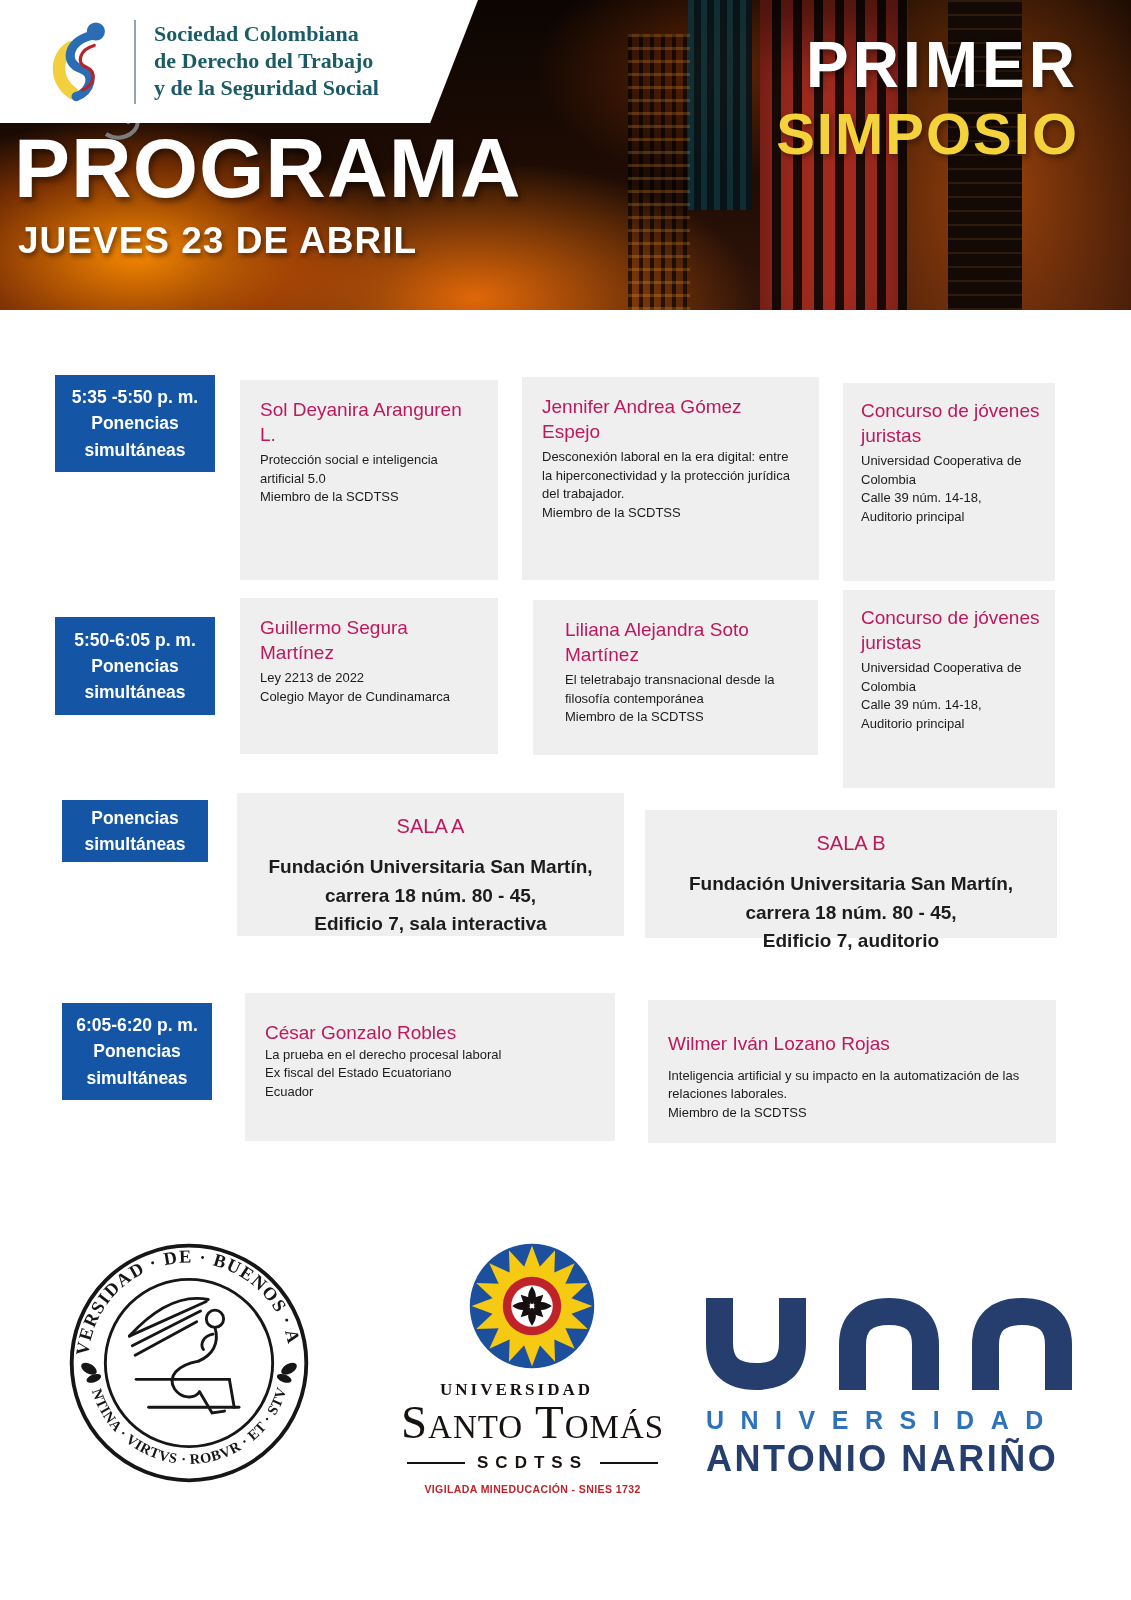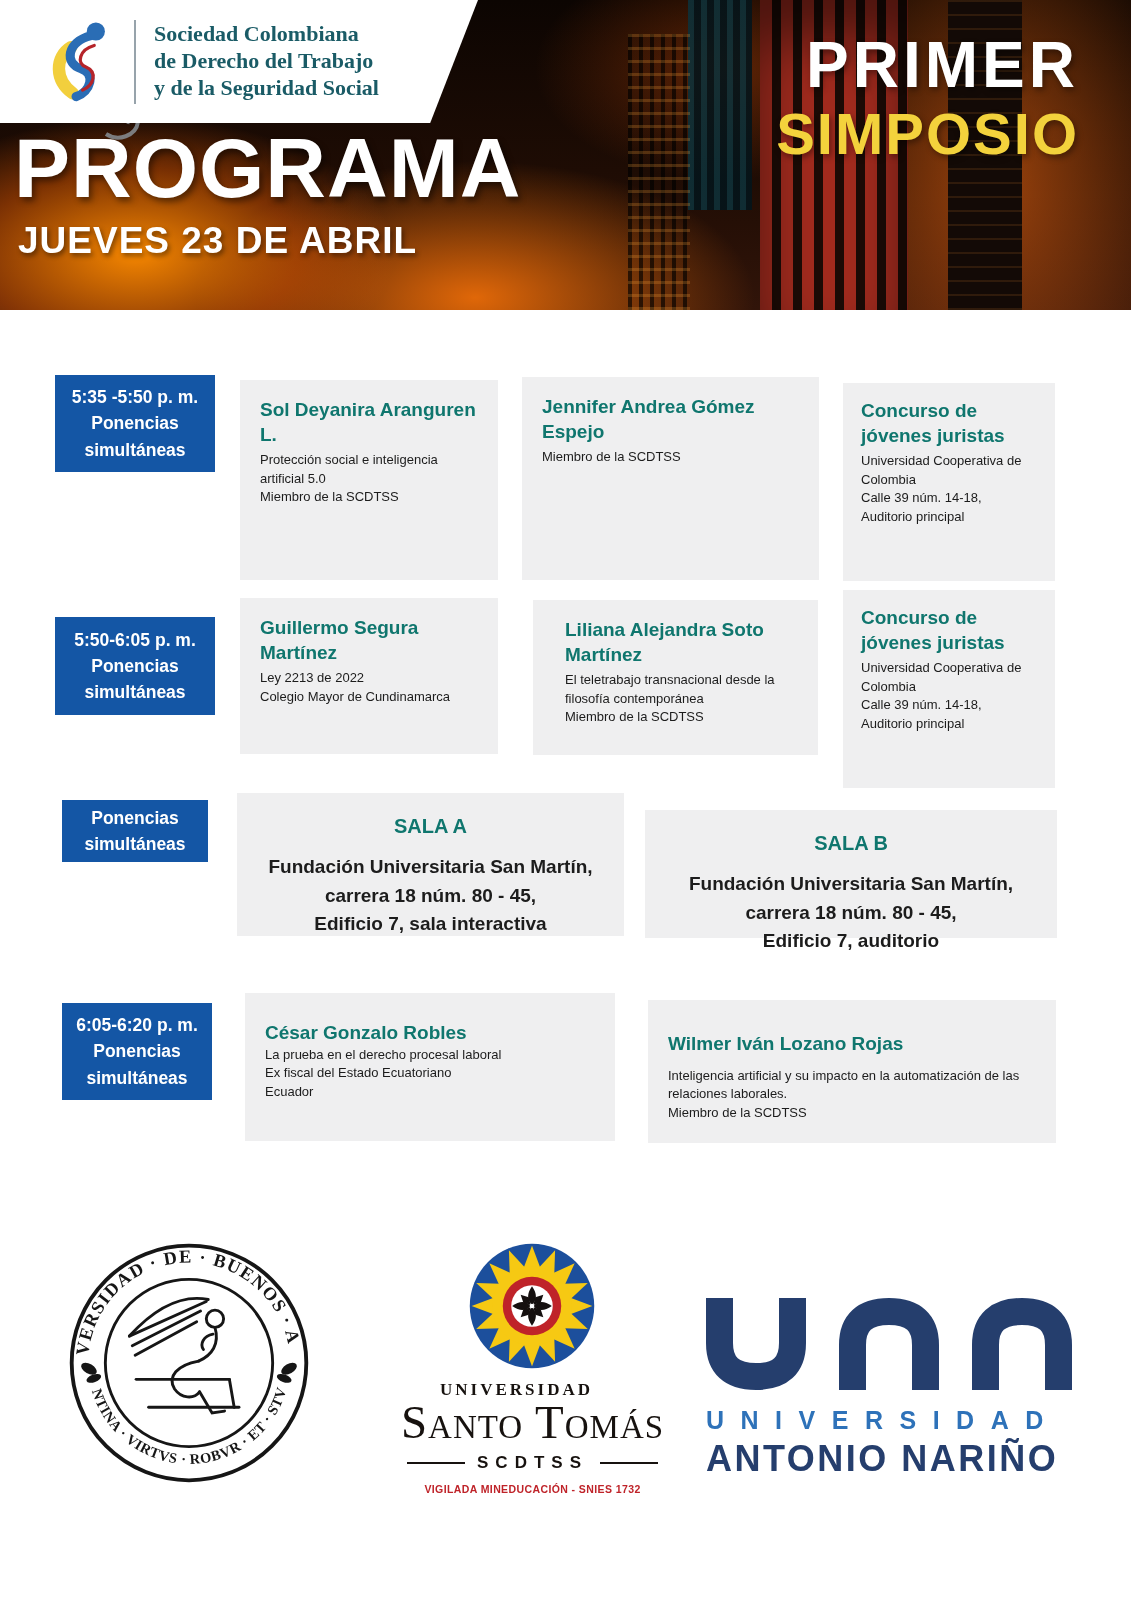--- a/index.html
+++ b/index.html
@@ -44,21 +44,21 @@
   .title-primer{position:absolute;right:52px;top:28px;z-index:4;color:#fff;
     font-size:64px;font-weight:700;letter-spacing:4px;text-shadow:2px 3px 6px rgba(0,0,0,.4);}
   .title-simposio{position:absolute;right:52px;top:100px;z-index:4;color:#f3d23c;
     font-size:58px;font-weight:800;letter-spacing:2px;text-shadow:2px 3px 6px rgba(0,0,0,.4);margin-left:48px;}
 
   
   .timebox{position:absolute;background:#1456a5;color:#fff;font-weight:700;
     display:flex;flex-direction:column;align-items:center;justify-content:center;
     text-align:center;font-size:17.5px;line-height:1.5;}
   .card{position:absolute;background:#efeff0;color:#1c1c1c;padding:18px 20px;box-sizing:border-box;}
-  .card .title{font-weight:700;font-size:19px;color:#0f766e;margin-bottom:4px;line-height:1.3;}
+  .card .title{font-weight:400;font-size:19px;color:#be185d;margin-bottom:4px;line-height:1.3;}
   .card .line{font-size:13px;line-height:1.42;}
   .sala{text-align:center;}
   .sala .title{font-size:20px;margin-bottom:14px;margin-top:2px;}
   .sala .line{font-size:19px;font-weight:700;line-height:1.5;}
 
   
   .t1{left:55px;top:375px;width:160px;height:97px;}
   .r1c1{left:240px;top:380px;width:258px;height:200px;}
   .r1c2{left:522px;top:377px;width:297px;height:203px;}
   .r1c3{left:843px;top:383px;width:212px;height:198px;padding:16px 14px 16px 18px;}
@@ -138,20 +138,21 @@
     <div>Ponencias</div>
     <div>simultáneas</div>
   </div>
   <div class="card r1c1">
     <div class="title">Sol Deyanira Aranguren L.</div>
     <div class="line">Protección social e inteligencia artificial 5.0</div>
     <div class="line">Miembro de la SCDTSS</div>
   </div>
   <div class="card r1c2">
     <div class="title">Jennifer Andrea Gómez Espejo</div>
+    <div class="line">Desconexión laboral en la era digital: entre la hiperconectividad y la protección jurídica del trabajador.</div>
     <div class="line">Miembro de la SCDTSS</div>
   </div>
   <div class="card r1c3">
     <div class="title">Concurso de jóvenes juristas</div>
     <div class="line">Universidad Cooperativa de Colombia</div>
     <div class="line">Calle 39 núm. 14-18,</div>
     <div class="line">Auditorio principal</div>
   </div>
 
   <div class="timebox t2">

